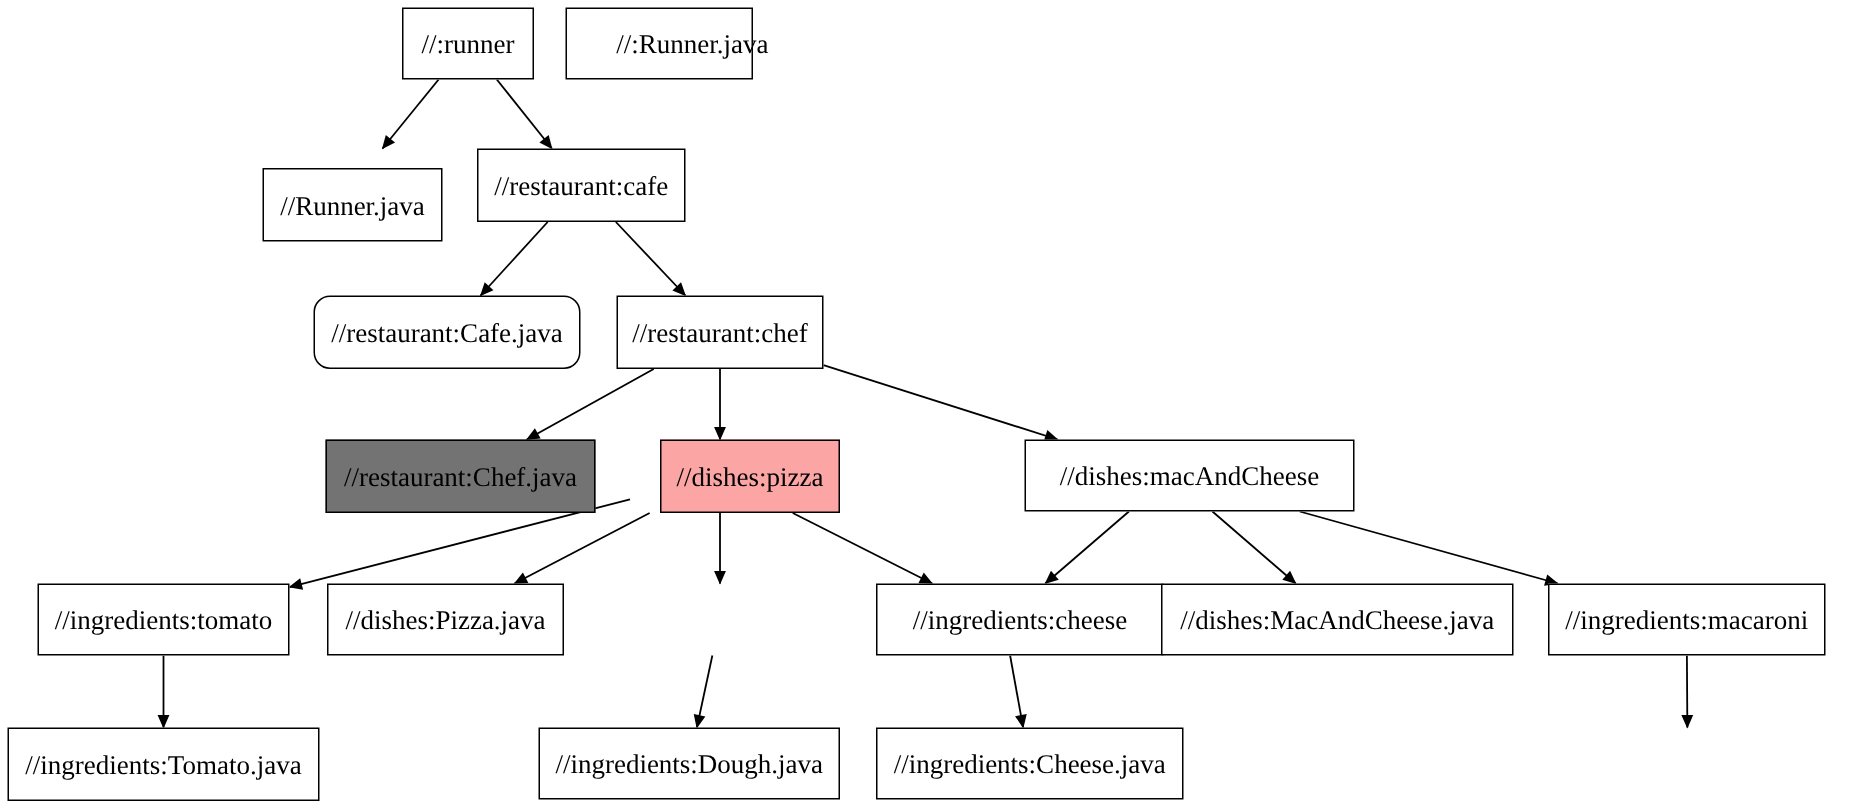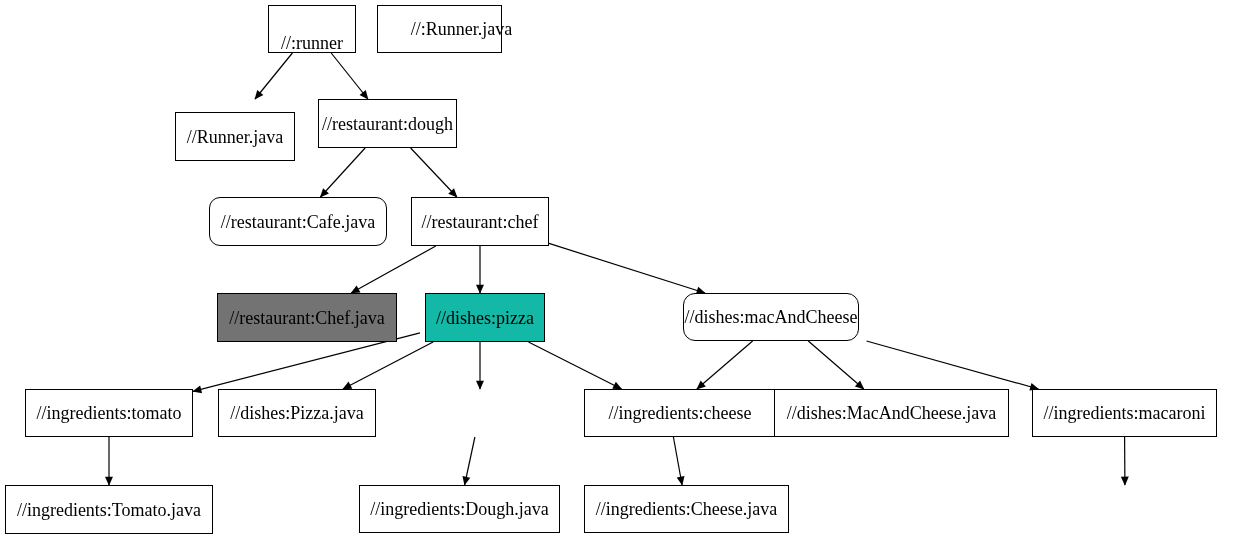--- a/index.html
+++ b/index.html
@@ -73,45 +73,45 @@
         <line x1="752.6" y1="341.0" x2="696.9" y2="389.0" class="edge-line" stroke="#000000" marker-end="url(#arrowhead)"></line>
         <line x1="808.3" y1="341.0" x2="863.8" y2="389.0" class="edge-line" stroke="#000000" marker-end="url(#arrowhead)"></line>
         <line x1="866.5" y1="341.0" x2="1038.5" y2="389.0" class="edge-line" stroke="#000000" marker-end="url(#arrowhead)"></line>
         <line x1="109.0" y1="437.0" x2="109.0" y2="485.0" class="edge-line" stroke="#000000" marker-end="url(#arrowhead)"></line>
         <line x1="474.9" y1="437.0" x2="464.6" y2="485.0" class="edge-line" stroke="#000000" marker-end="url(#arrowhead)"></line>
         <line x1="673.4" y1="437.0" x2="682.1" y2="485.0" class="edge-line" stroke="#000000" marker-end="url(#arrowhead)"></line>
         <line x1="1124.6" y1="437.0" x2="1124.9" y2="485.0" class="edge-line" stroke="#000000" marker-end="url(#arrowhead)"></line>
       </g>
   </svg>
   <div class="nodes-layer" id="nodes-layer">
-      <div class="node" style="left: 268px; top: 5px; width: 88px; height: 48px; background: rgb(255, 255, 255); border-color: rgb(0, 0, 0); color: rgb(0, 0, 0); align-items: flex-end;">
+      <div class="node" style="left: 268px; top: 5px; width: 88px; height: 48px; background: rgb(255, 255, 255); border-color: rgb(0, 0, 0); color: rgb(0, 0, 0);">
         <span>//:runner</span>
       </div>
       <div class="node" style="left: 377px; top: 5px; width: 125px; height: 48px; background: rgb(255, 255, 255); border-color: rgb(0, 0, 0); color: rgb(0, 0, 0); padding-left: 44px;">
         <span>//:Runner.java</span>
       </div>
       <div class="node" style="left: 175px; top: 99px; width: 120px; height: 49px; background: rgb(255, 255, 255); border-color: rgb(0, 0, 0); color: rgb(0, 0, 0); margin-top: 13px;">
         <span>//Runner.java</span>
       </div>
       <div class="node" style="left: 318px; top: 99px; width: 139px; height: 49px; background: rgb(255, 255, 255); border-color: rgb(0, 0, 0); color: rgb(0, 0, 0);">
-        <span>//restaurant:dough</span>
+        <span>//restaurant:cafe</span>
       </div>
       <div class="node" style="left: 209px; top: 197px; width: 178px; height: 49px; background: rgb(255, 255, 255); border-color: rgb(0, 0, 0); color: rgb(0, 0, 0); border-radius: 11px;">
         <span>//restaurant:Cafe.java</span>
       </div>
       <div class="node" style="left: 411px; top: 197px; width: 138px; height: 49px; background: rgb(255, 255, 255); border-color: rgb(0, 0, 0); color: rgb(0, 0, 0);">
         <span>//restaurant:chef</span>
       </div>
       <div class="node" style="left: 217px; top: 293px; width: 180px; height: 49px; background: #737373; border-color: rgb(0, 0, 0); color: rgb(0, 0, 0);">
         <span>//restaurant:Chef.java</span>
       </div>
-      <div class="node" style="left: 425px; top: 293px; width: 120px; height: 49px; background: #14b8a6; border-color: rgb(0, 0, 0); color: rgb(0, 0, 0);">
+      <div class="node" style="left: 440px; top: 293px; width: 120px; height: 49px; background: #fca5a5; border-color: rgb(0, 0, 0); color: rgb(0, 0, 0);">
         <span>//dishes:pizza</span>
       </div>
-      <div class="node" style="left: 683px; top: 293px; width: 176px; height: 48px; background: rgb(255, 255, 255); border-color: rgb(0, 0, 0); color: rgb(0, 0, 0); border-radius: 12px;">
+      <div class="node" style="left: 683px; top: 293px; width: 220px; height: 48px; background: rgb(255, 255, 255); border-color: rgb(0, 0, 0); color: rgb(0, 0, 0);">
         <span>//dishes:macAndCheese</span>
       </div>
       <div class="node" style="left: 25px; top: 389px; width: 168px; height: 48px; background: rgb(255, 255, 255); border-color: rgb(0, 0, 0); color: rgb(0, 0, 0);">
         <span>//ingredients:tomato</span>
       </div>
       <div class="node" style="left: 218px; top: 389px; width: 158px; height: 48px; background: rgb(255, 255, 255); border-color: rgb(0, 0, 0); color: rgb(0, 0, 0);">
         <span>//dishes:Pizza.java</span>
       </div>
       <div class="node" style="left: 584px; top: 389px; width: 192px; height: 48px; background: rgb(255, 255, 255); border-color: rgb(0, 0, 0); color: rgb(0, 0, 0);">
         <span>//ingredients:cheese</span>

